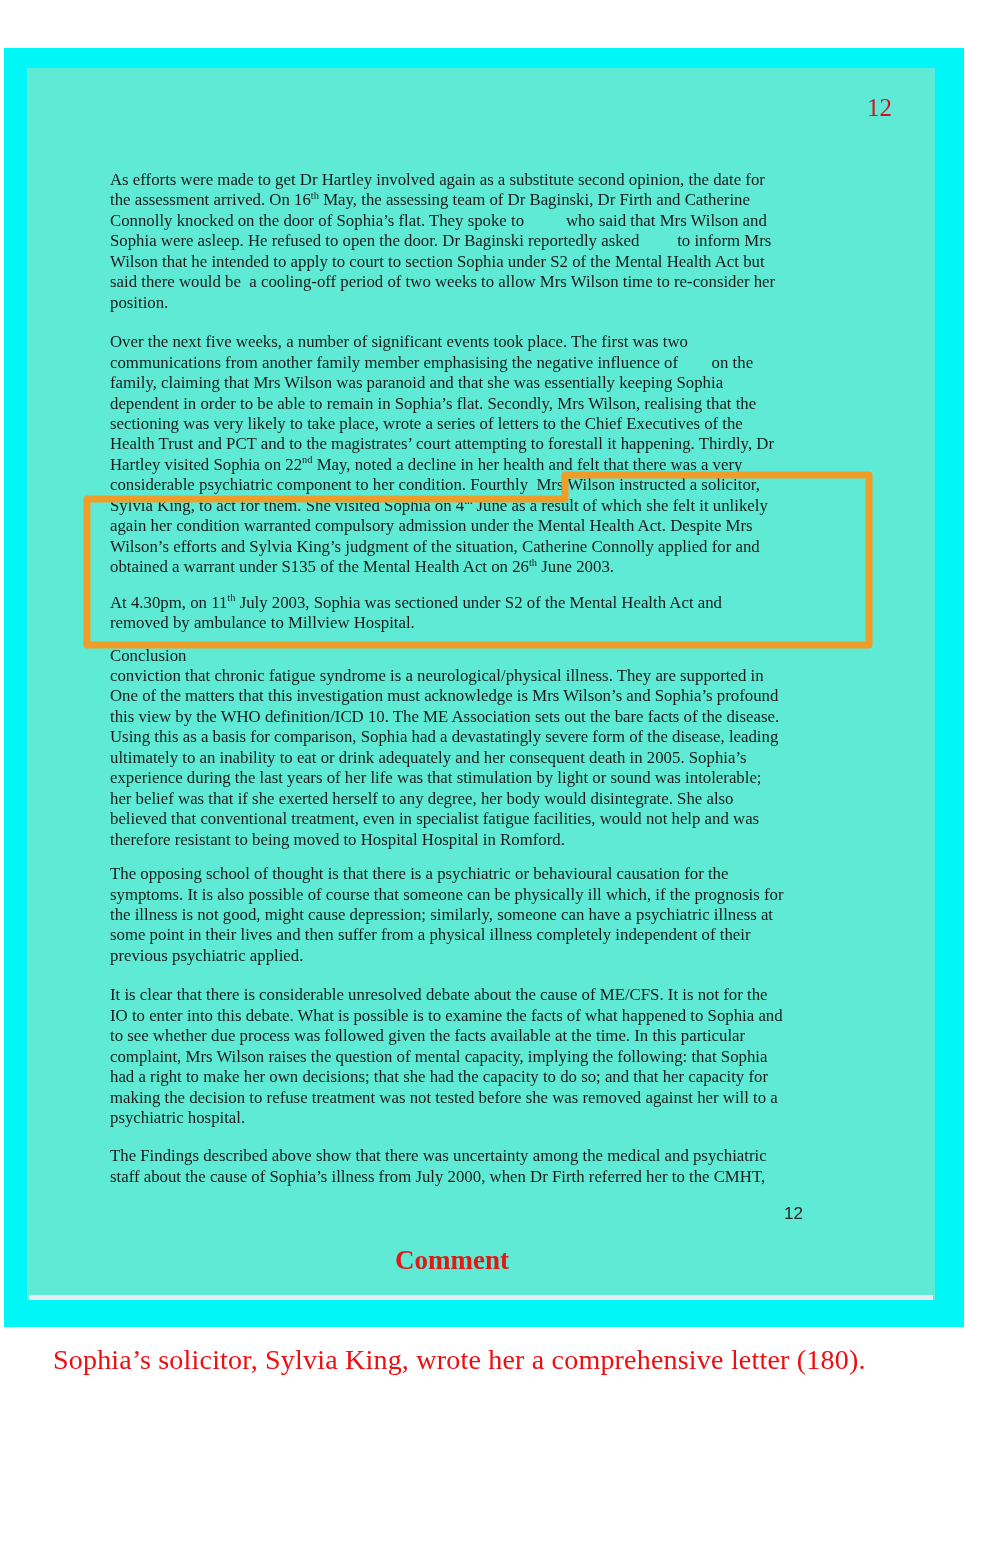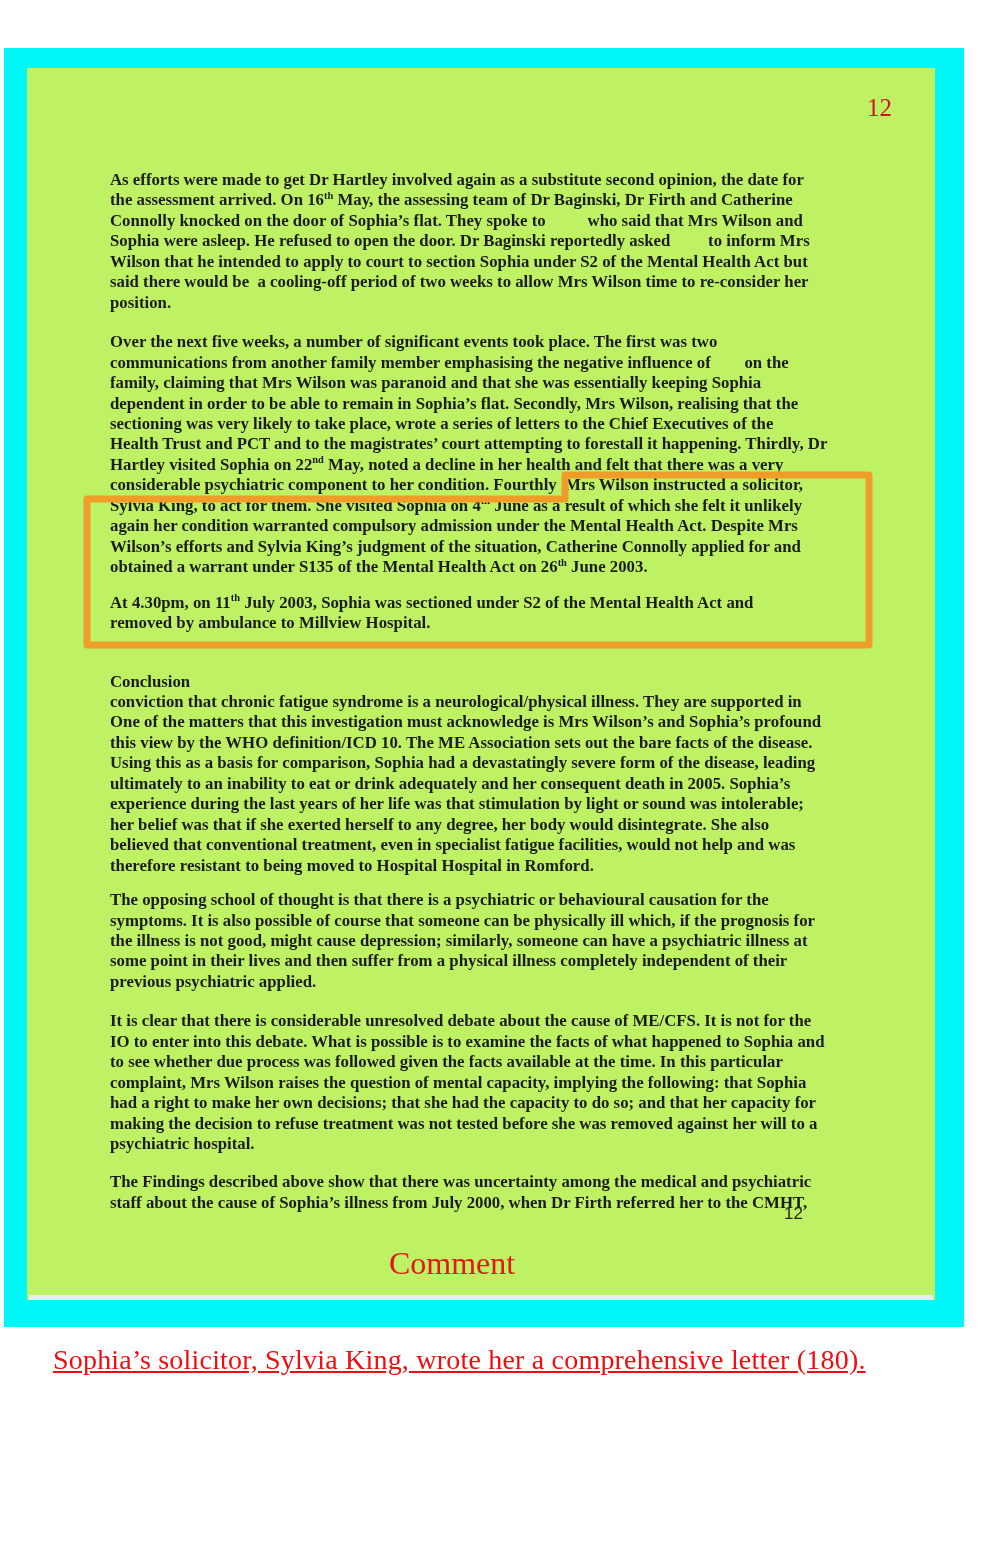--- a/index.html
+++ b/index.html
@@ -6,59 +6,59 @@
   body{
     width:1000px;height:1548px;position:relative;background:#ffffff;
     font-family:"Liberation Serif", serif;
   }
   .frame{
     position:absolute;left:4px;top:48px;width:960px;height:1279px;
     background:#00f7f7;
   }
   .page{
     position:absolute;left:23px;top:20px;width:908px;height:1232px;
-    background:#bef264;
+    background:#5eead4;
   }
   .page::after{
     content:"";position:absolute;left:2px;right:2px;bottom:0;height:5px;
     background:#e9edf3;
   }
   .pagenum-top{
     position:absolute;left:840px;top:26px;
     font-size:25px;color:#d41420;
   }
   .content{
     position:absolute;left:83px;top:102px;width:740px;
     font-size:16.8px;line-height:20.45px;color:#1c1c1c;
   }
-  .para .line{white-space:nowrap;font-weight:bold;}
+  .para .line{white-space:nowrap;}
   sup{font-size:0.62em;vertical-align:super;line-height:0;margin-top:12px;}
-  .heading{font-weight:bold;line-height:20.45px;margin-top:38px;white-space:nowrap;}
+  .heading{font-weight:normal;line-height:20.45px;margin-top:12px;white-space:nowrap;}
   .m-p2{margin-top:19px;}
   .m-p3{margin-top:15px;}
   .m-p4{margin-top:0px;}
   .m-p5{margin-top:14px;}
   .m-p6{margin-top:19px;}
   .m-p7{margin-top:18px;}
   .highlight-svg{
     position:absolute;left:0;top:0;width:908px;height:1232px;
     pointer-events:none;
   }
   .pagenum-bottom{
     position:absolute;left:757px;top:1136px;
     font-family:"Liberation Sans", sans-serif;
     font-size:17px;color:#262626;
   }
   .comment{
     position:absolute;left:0;top:1177px;width:850px;text-align:center;
-    font-size:32px;color:#e41616;
+    font-size:27px;color:#e41616;font-weight:bold;
   }
   .caption{
     position:absolute;left:53px;top:1344px;
-    font-size:28px;color:#ee0d10;letter-spacing:0.2px;text-decoration:underline;
+    font-size:28px;color:#ee0d10;letter-spacing:0.2px;
   }
 </style>
 </head>
 <body>
 
 <div class="frame">
   <div class="page">
 
     <div class="pagenum-top">12</div>
 

